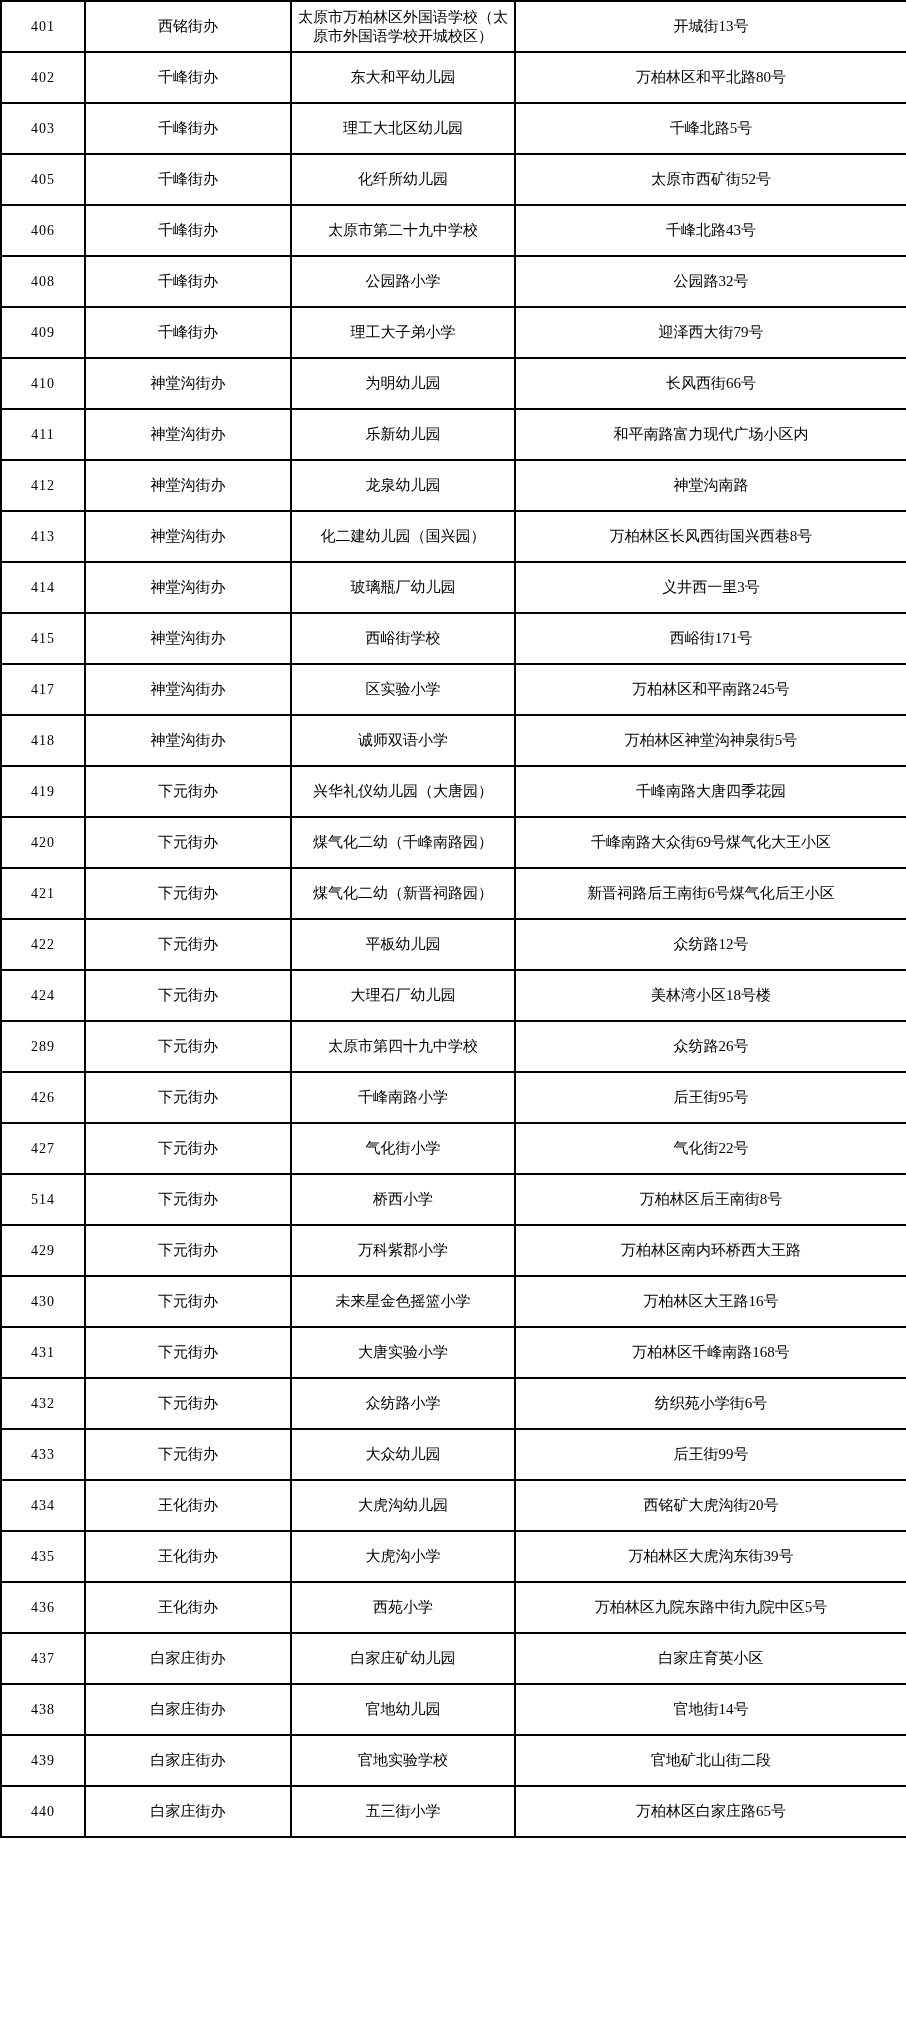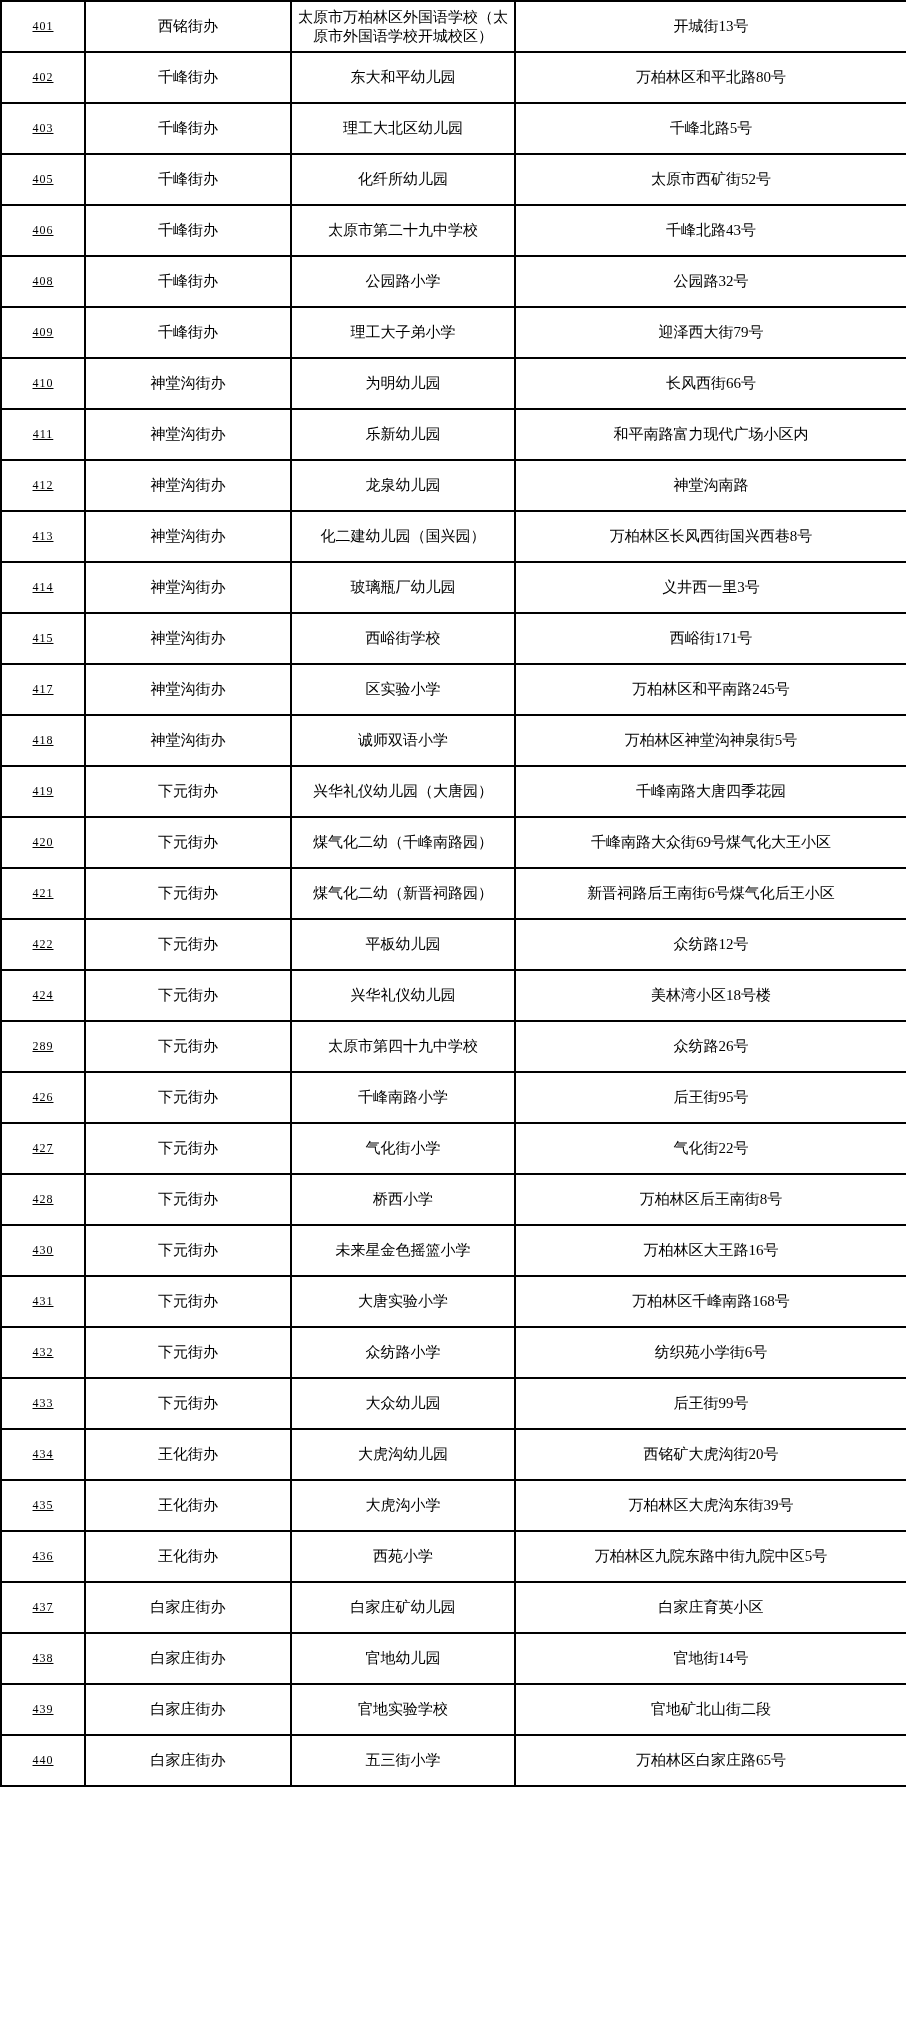--- a/index.html
+++ b/index.html
@@ -28,23 +28,22 @@
     align-items: center;
     justify-content: center;
     max-height: 49px;
     overflow: hidden;
     padding: 0 5px;
     font-size: 15px;
     line-height: 19px;
     word-break: break-all;
   }
   td.col-no .cell {
-    font-size: 12px;
+    font-size: 14px;
     letter-spacing: 1px;
-    text-decoration: underline;
   }
 </style>
 </head>
 <body>
 
 <table class="school-table">
   <colgroup>
     <col style="width:84px">
     <col style="width:206px">
     <col style="width:224px">
@@ -318,21 +317,21 @@
         </td>
       </tr>
       <tr>
         <td class="col-no">
           <div class="cell">424</div>
         </td>
         <td class="col-office">
           <div class="cell">下元街办</div>
         </td>
         <td class="col-name">
-          <div class="cell">兴华礼仪幼儿园</div>
+          <div class="cell">大理石厂幼儿园</div>
         </td>
         <td class="col-address">
           <div class="cell">美林湾小区18号楼</div>
         </td>
       </tr>
       <tr>
         <td class="col-no">
           <div class="cell">289</div>
         </td>
         <td class="col-office">
@@ -368,30 +367,44 @@
         </td>
         <td class="col-name">
           <div class="cell">气化街小学</div>
         </td>
         <td class="col-address">
           <div class="cell">气化街22号</div>
         </td>
       </tr>
       <tr>
         <td class="col-no">
-          <div class="cell">428</div>
+          <div class="cell">514</div>
         </td>
         <td class="col-office">
           <div class="cell">下元街办</div>
         </td>
         <td class="col-name">
           <div class="cell">桥西小学</div>
         </td>
         <td class="col-address">
           <div class="cell">万柏林区后王南街8号</div>
+        </td>
+      </tr>
+      <tr>
+        <td class="col-no">
+          <div class="cell">429</div>
+        </td>
+        <td class="col-office">
+          <div class="cell">下元街办</div>
+        </td>
+        <td class="col-name">
+          <div class="cell">万科紫郡小学</div>
+        </td>
+        <td class="col-address">
+          <div class="cell">万柏林区南内环桥西大王路</div>
         </td>
       </tr>
       <tr>
         <td class="col-no">
           <div class="cell">430</div>
         </td>
         <td class="col-office">
           <div class="cell">下元街办</div>
         </td>
         <td class="col-name">

